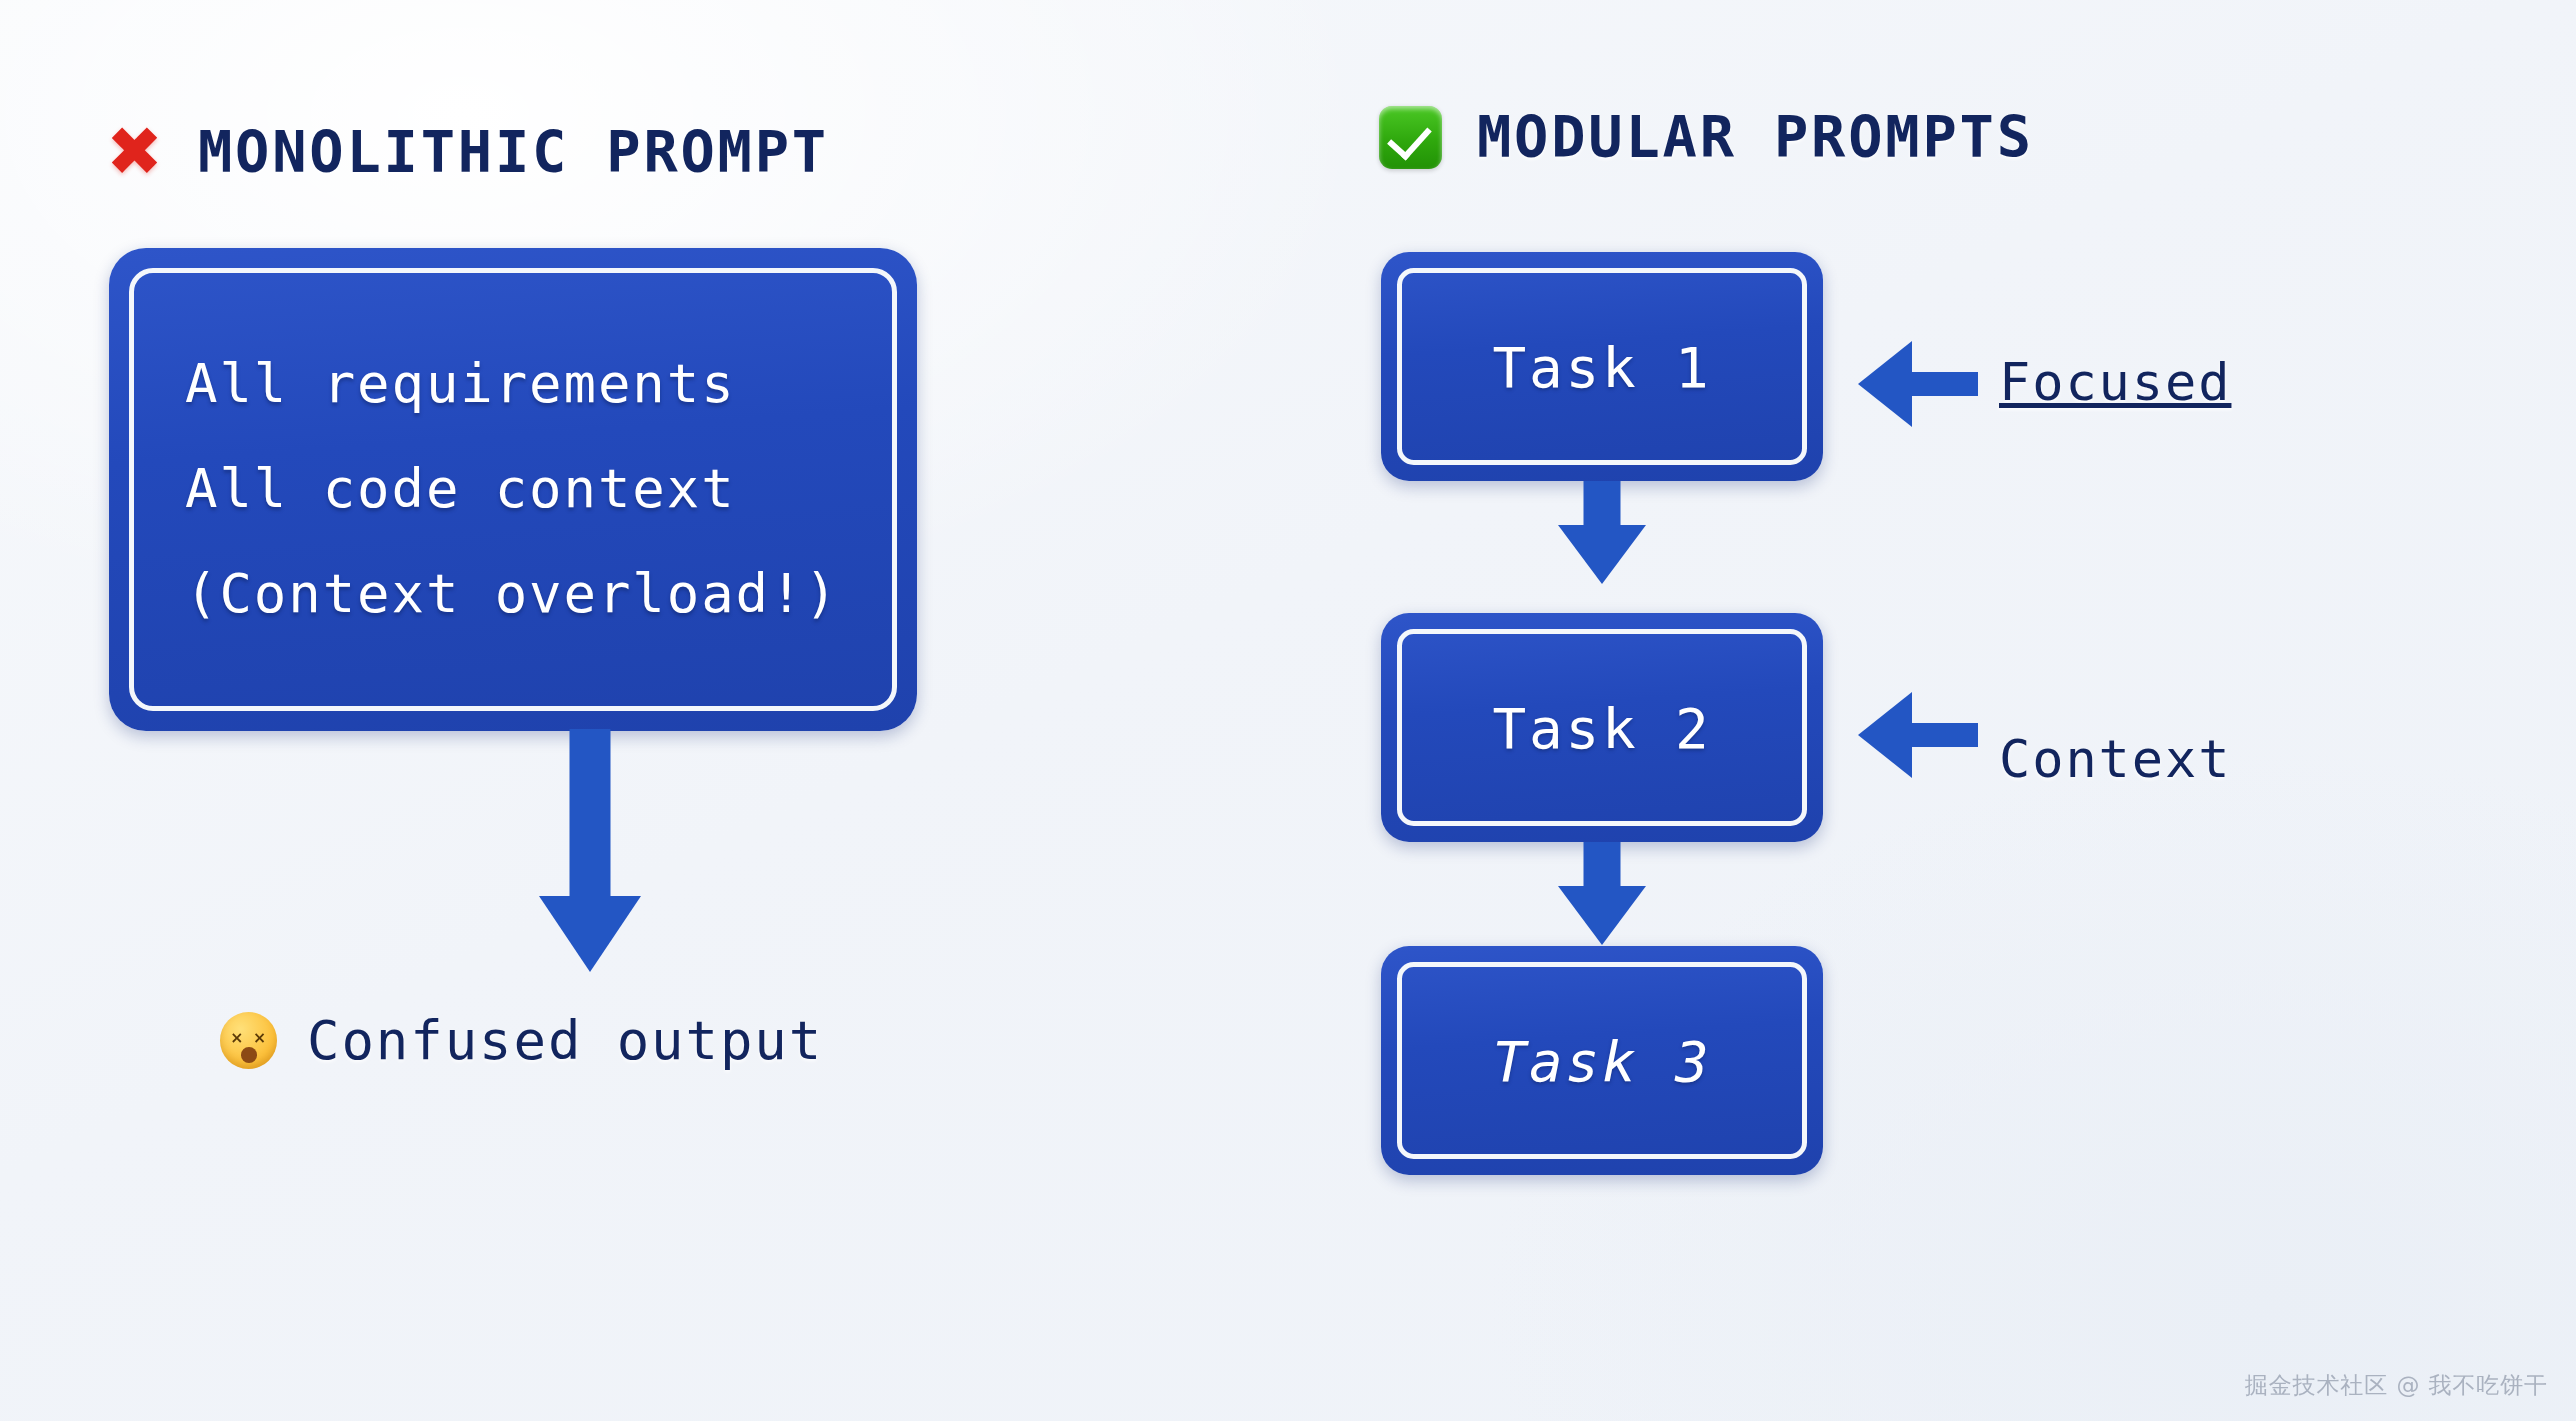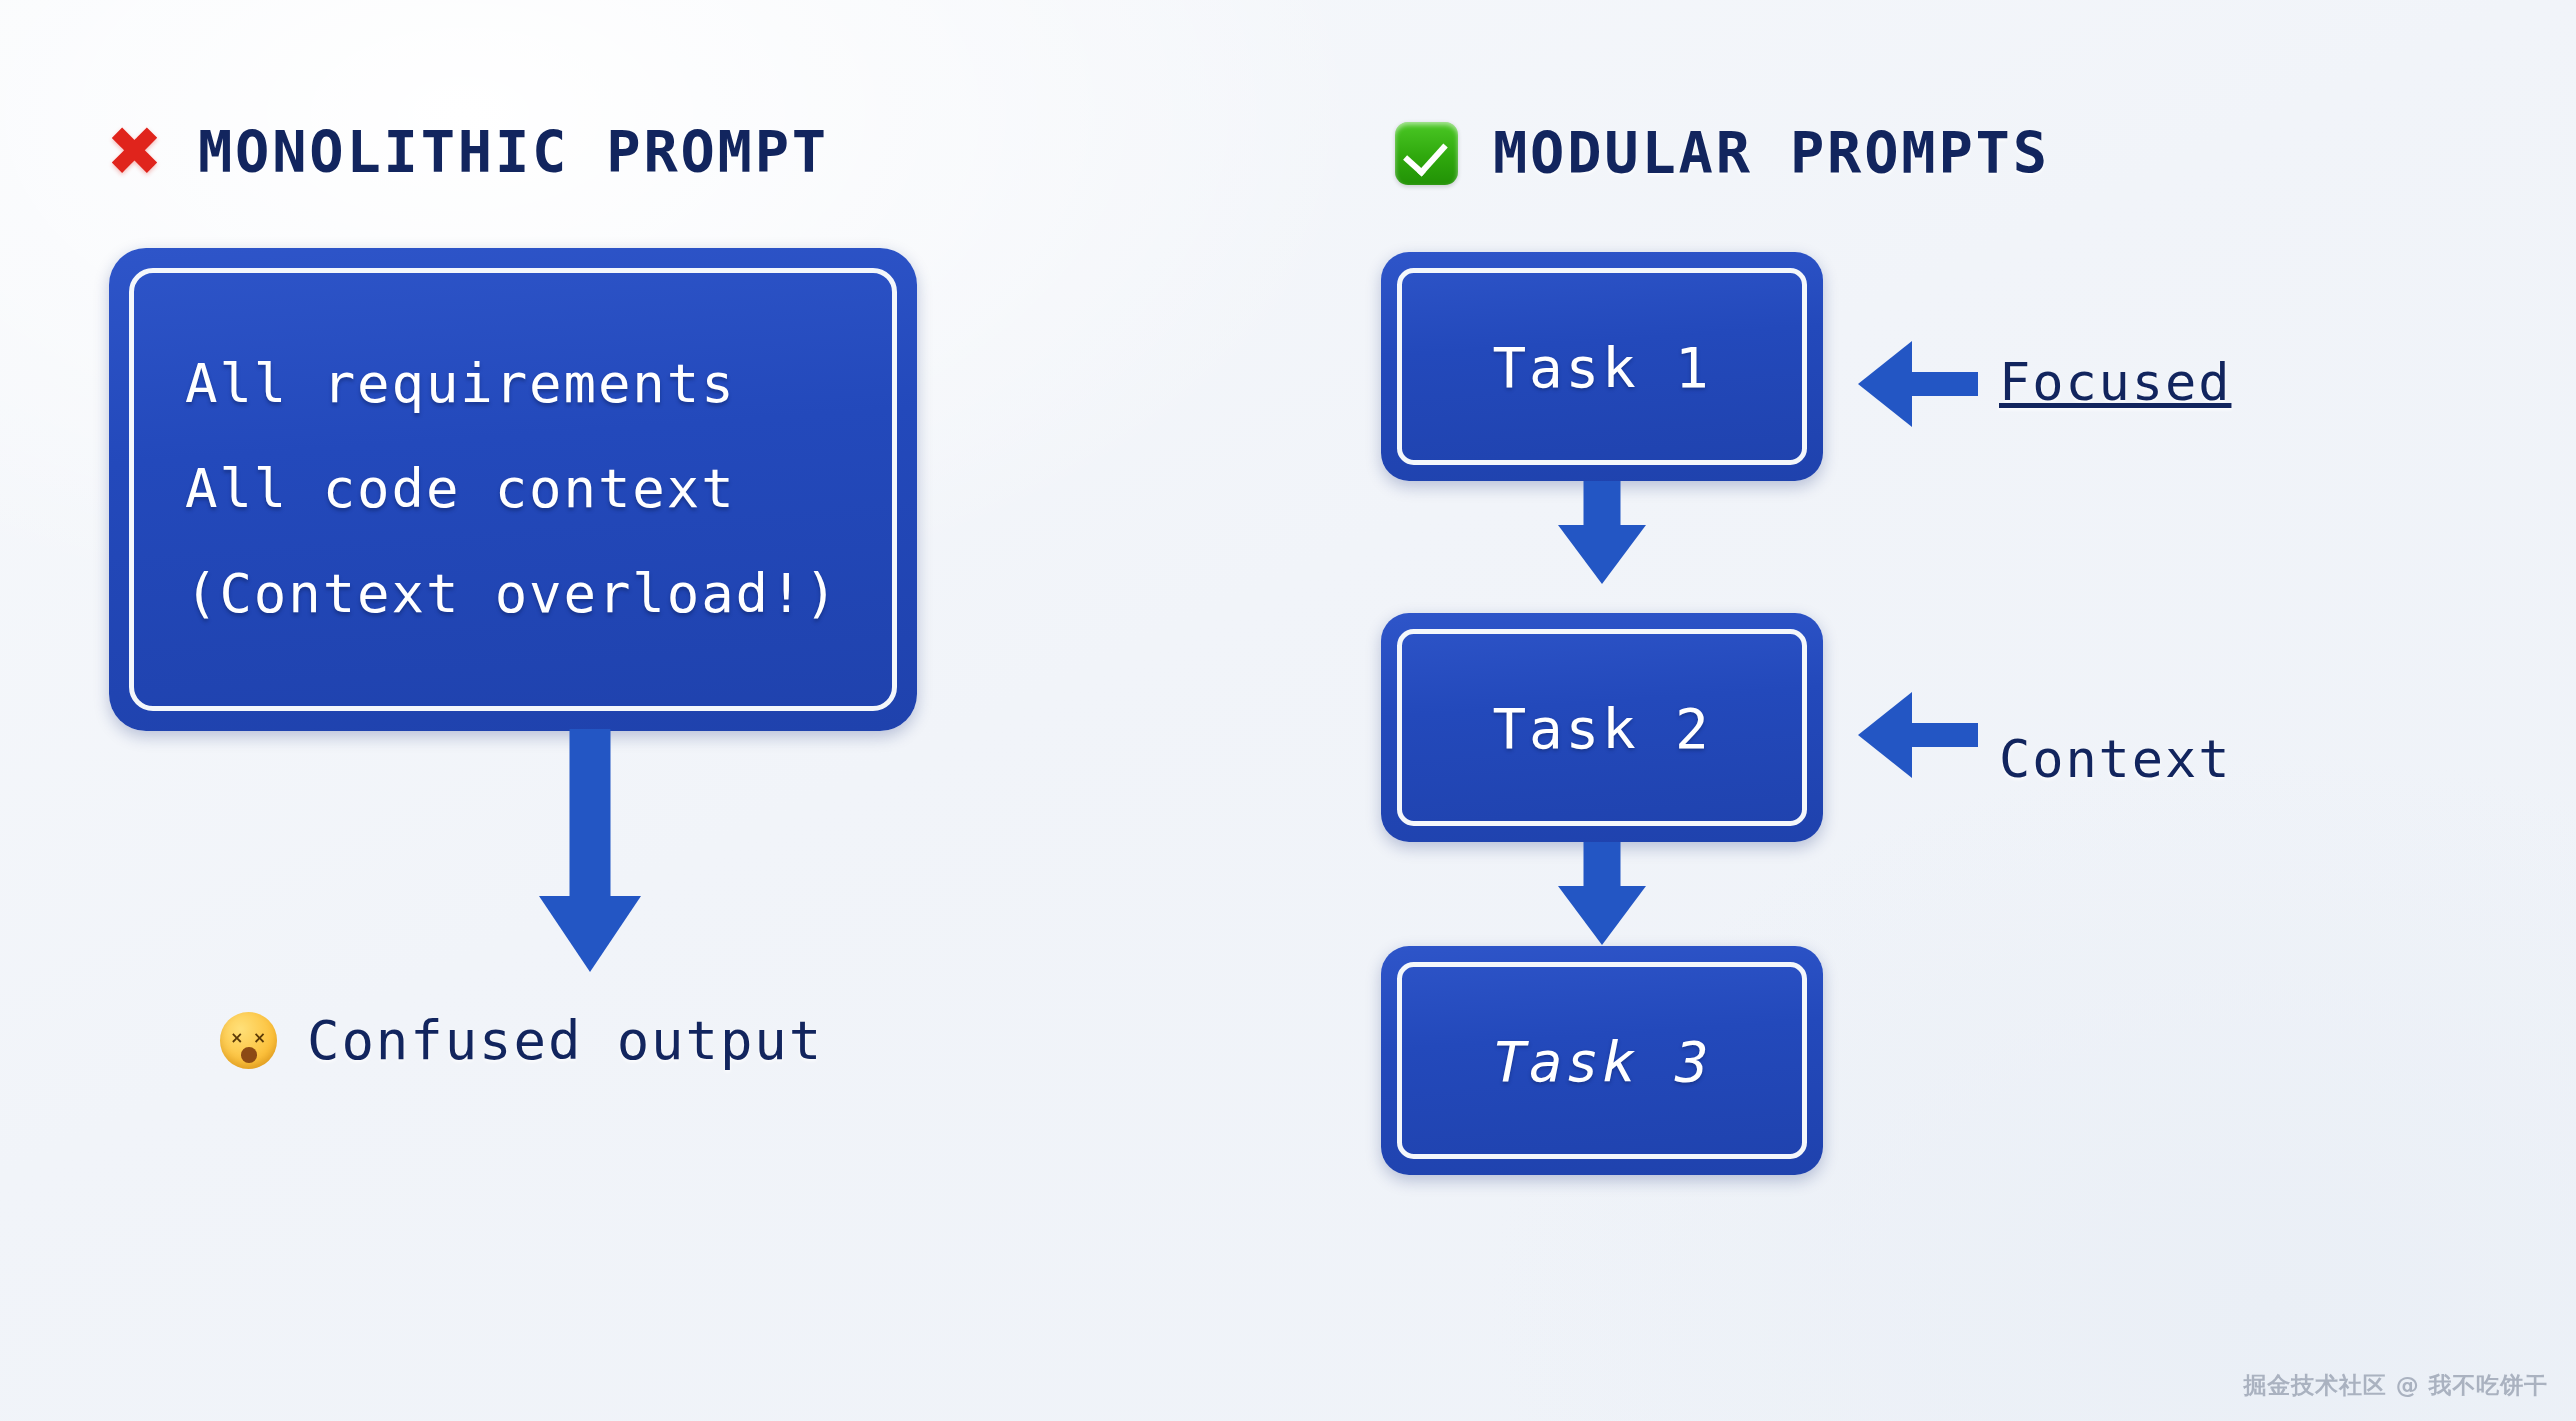--- a/index.html
+++ b/index.html
@@ -287,21 +287,20 @@
   
   #watermark {
     position: absolute;
     right: 28px;
     bottom: 20.4px;
     color: #aab2c0;
     font-size: 23px;
     letter-spacing: 0.9px;
     font-family: "DejaVu Sans", sans-serif;
     white-space: nowrap;
-    font-weight: bold;
   }
 </style>
 </head>
 <body>
 
 <div id="stage">
 
   <div class="section-header" id="monolithic-header" style="left:106px; top:118px;">
     <span class="header-icon x-mark">✖</span>
     <span class="header-text">MONOLITHIC PROMPT</span>
@@ -323,21 +322,21 @@
 
   <div class="output-row" id="confused-output">
     <span class="emoji-dizzy">
       <span class="eye left">×</span>
       <span class="eye right">×</span>
       <span class="mouth"></span>
     </span>
     <span class="output-text">Confused output</span>
   </div>
 
-  <div class="section-header" id="modular-header" style="left:1379px; top:120px;margin-left:16px;">
+  <div class="section-header" id="modular-header" style="left:1379px; top:104px;">
     <span class="header-icon check-mark"></span>
     <span class="header-text">MODULAR PROMPTS</span>
   </div>
 
   <div class="blue-box task-box" id="task-box-1">
     <div class="inner-border"></div>
     <span class="box-text">Task 1</span>
   </div>
 
   <div class="arrow-down connector" id="connector-1">

